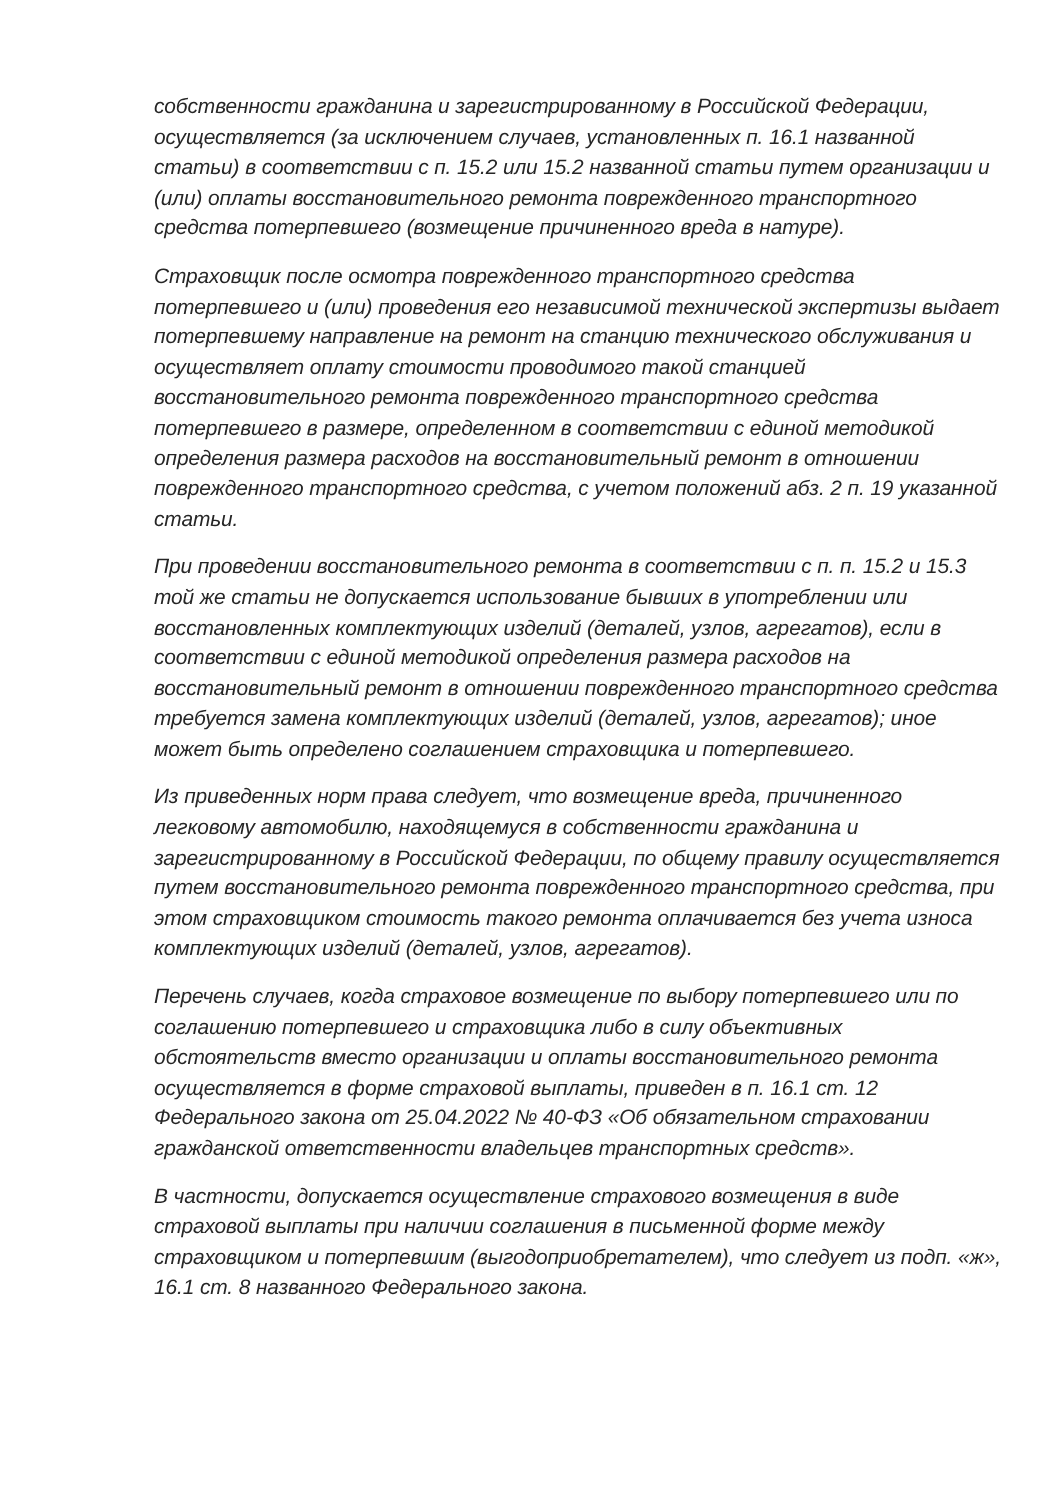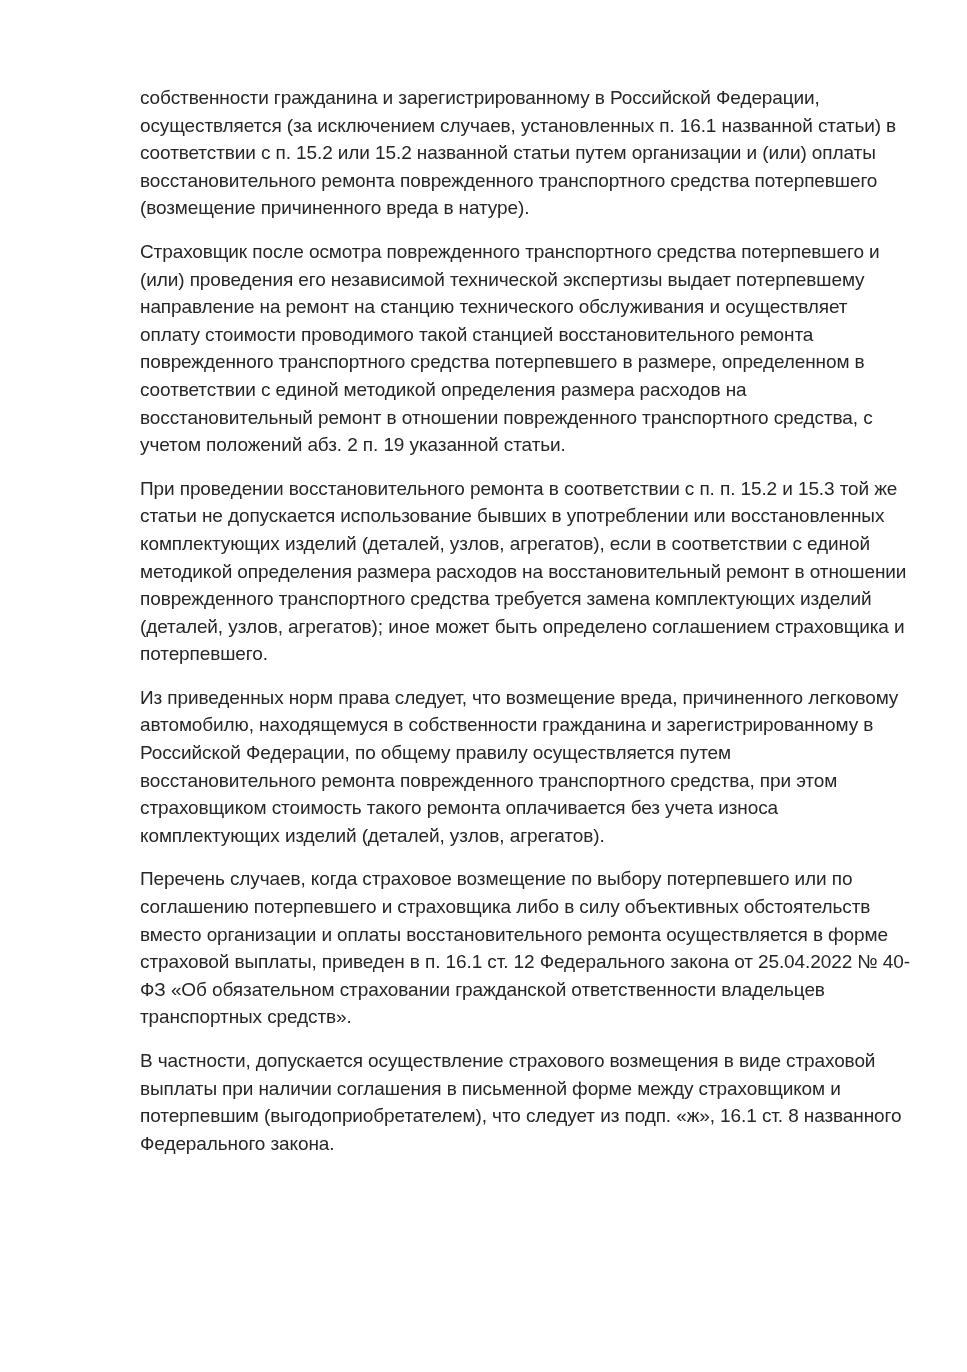--- a/index.html
+++ b/index.html
@@ -8,20 +8,21 @@
     background: #ffffff;
   }
   .page {
     position: relative;
     width: 967px;
     height: 1227px;
     background: #ffffff;
     box-sizing: border-box;
     padding: 84px 39px 40px 140px;
     overflow: hidden;
+    font-style: italic;
   }
   .doc-text {
     font-family: "Liberation Sans", "DejaVu Sans", sans-serif;
     font-size: 19px;
     line-height: 27.6px;
     letter-spacing: -0.1px;
     color: #262626;
     -webkit-font-smoothing: antialiased;
   }
   .doc-text p {

